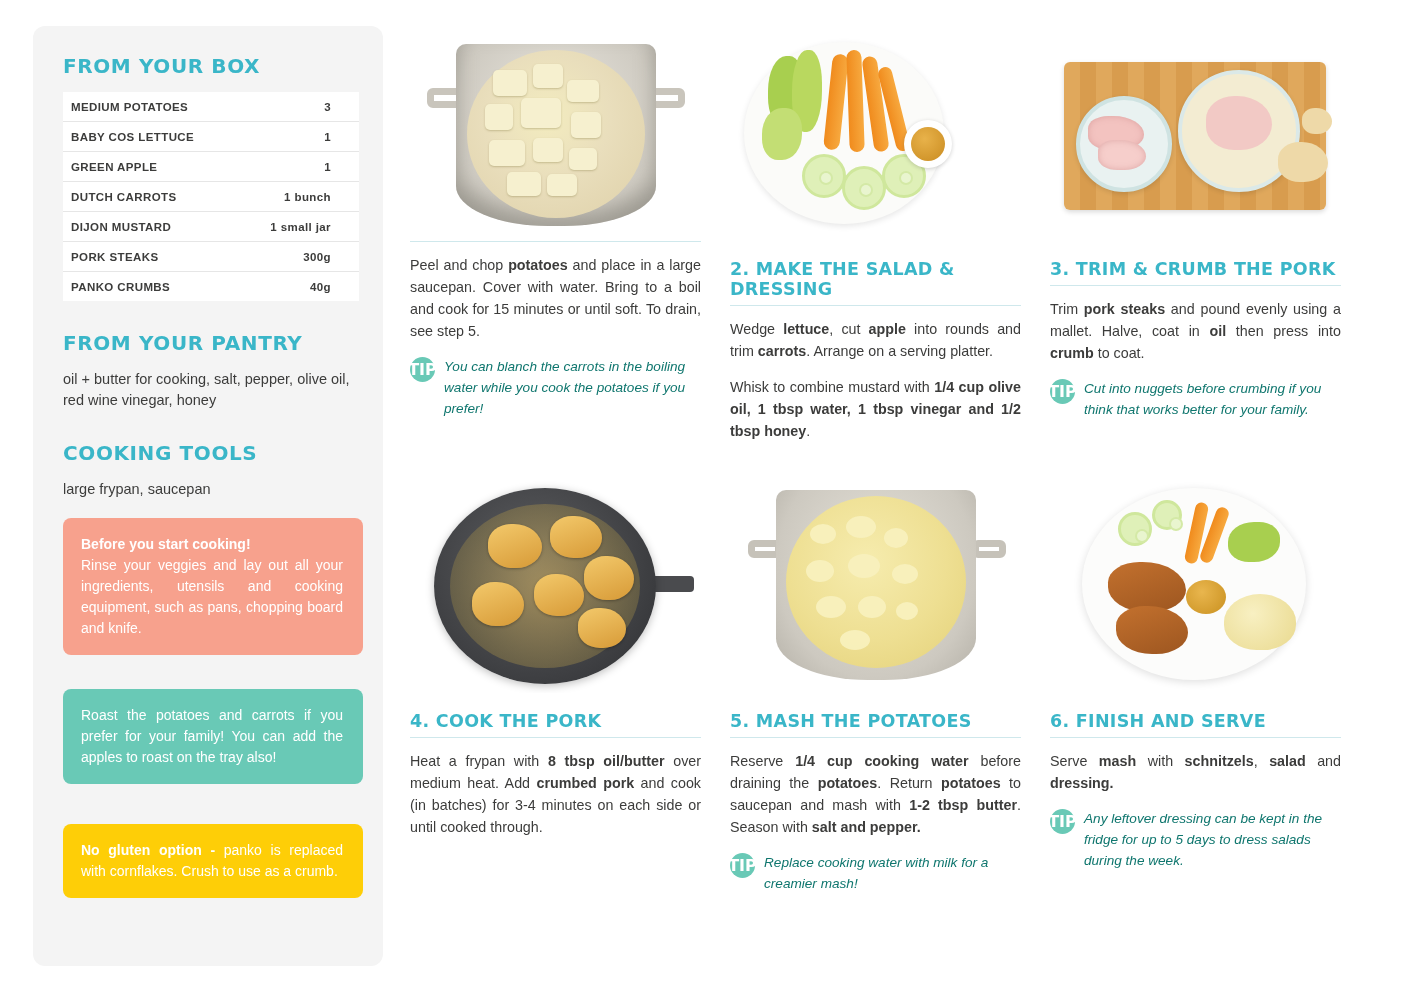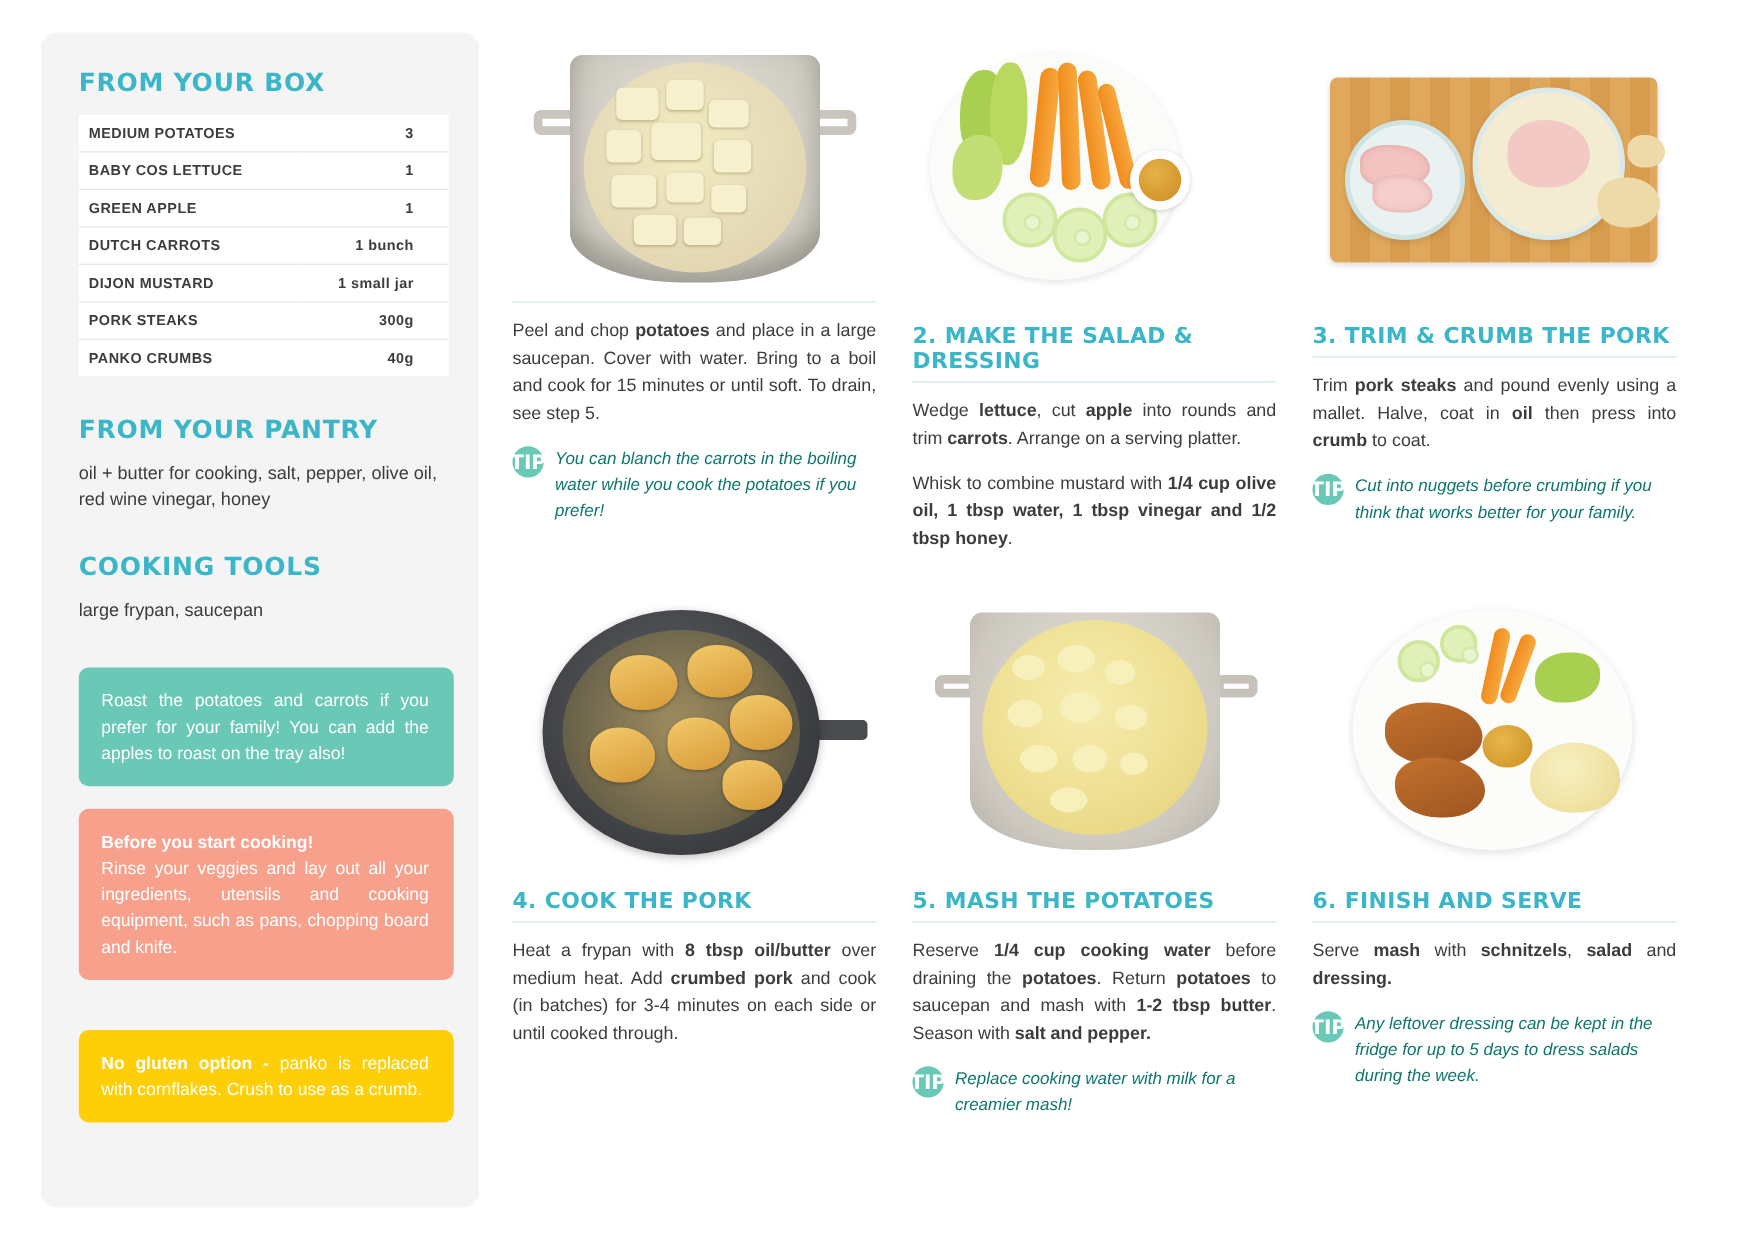--- a/index.html
+++ b/index.html
@@ -267,27 +267,27 @@
       </tr>
     </tbody>
       </table>
 
     <div class="side-head second">FROM YOUR PANTRY</div>
     <p class="side-body">oil + butter for cooking, salt, pepper, olive oil, red wine vinegar, honey</p>
 
     <div class="side-head second">COOKING TOOLS</div>
     <p class="side-body">large frypan, saucepan</p>
 
-    <div class="callout teal">
-      <span>Roast the potatoes and carrots if you prefer for your family! You can add the apples to roast on the tray also!</span>
-    </div>
-
     <div class="callout salmon">
       <b>Before you start cooking!</b><br>
       <span>Rinse your veggies and lay out all your ingredients, utensils and cooking equipment, such as pans, chopping board and knife.</span>
+    </div>
+
+    <div class="callout teal">
+      <span>Roast the potatoes and carrots if you prefer for your family! You can add the apples to roast on the tray also!</span>
     </div>
 
     <div class="callout yellow">
       <b>No gluten option -</b>
       <span>panko is replaced with cornflakes. Crush to use as a crumb.</span>
     </div>
   </div>
 
   <div class="steps">
 

